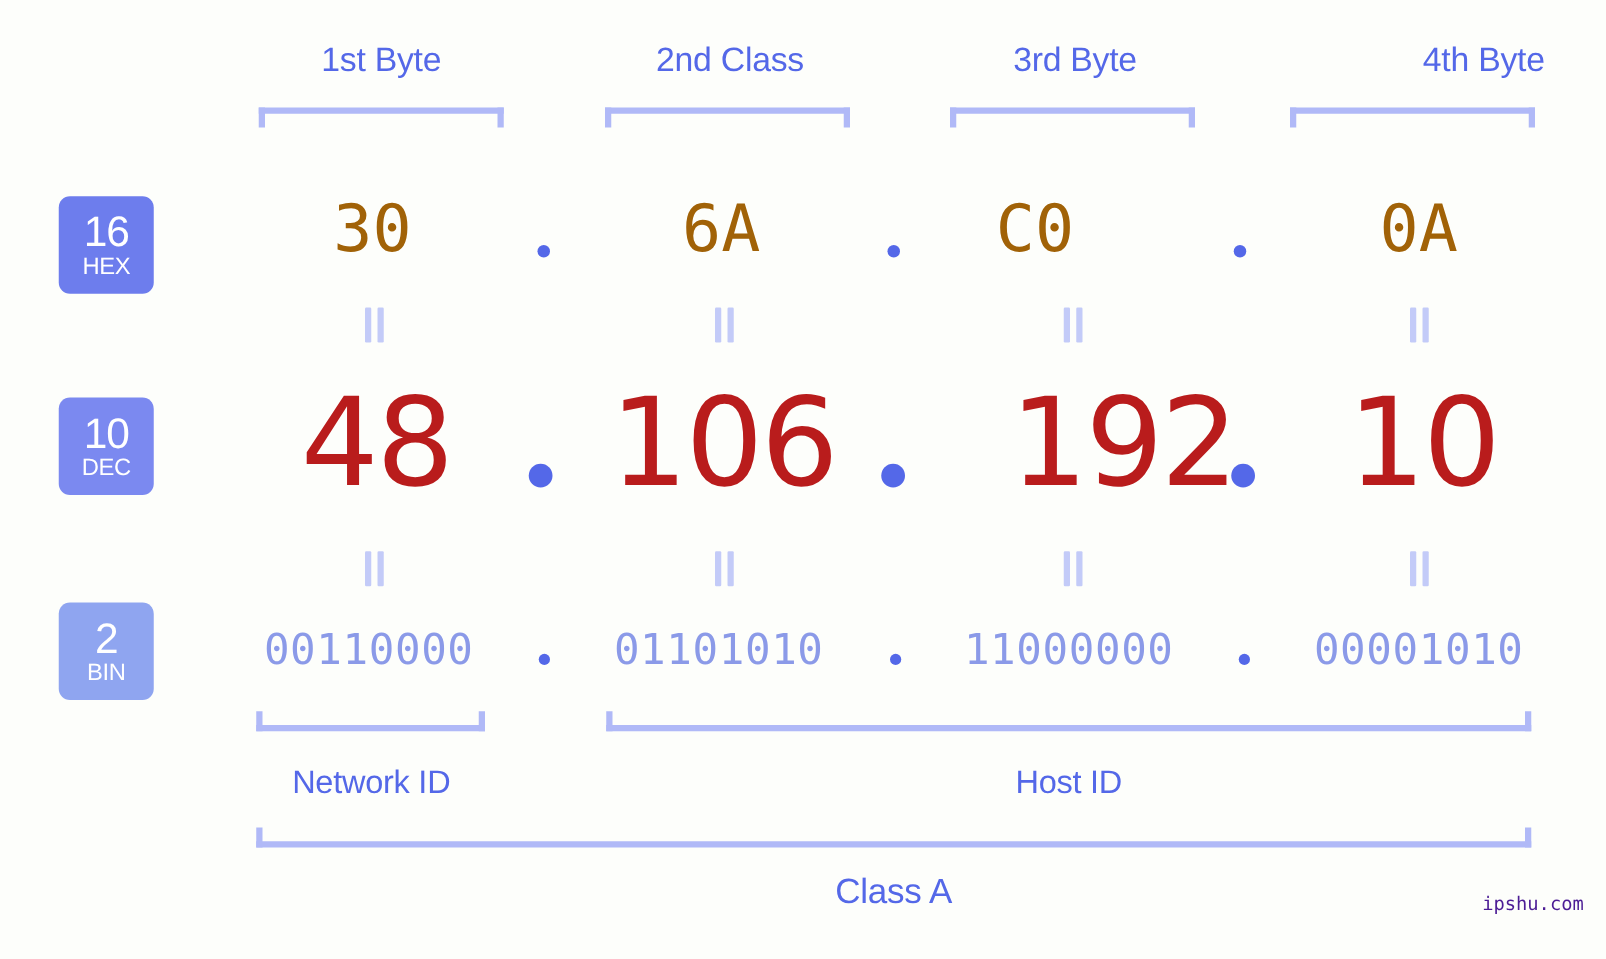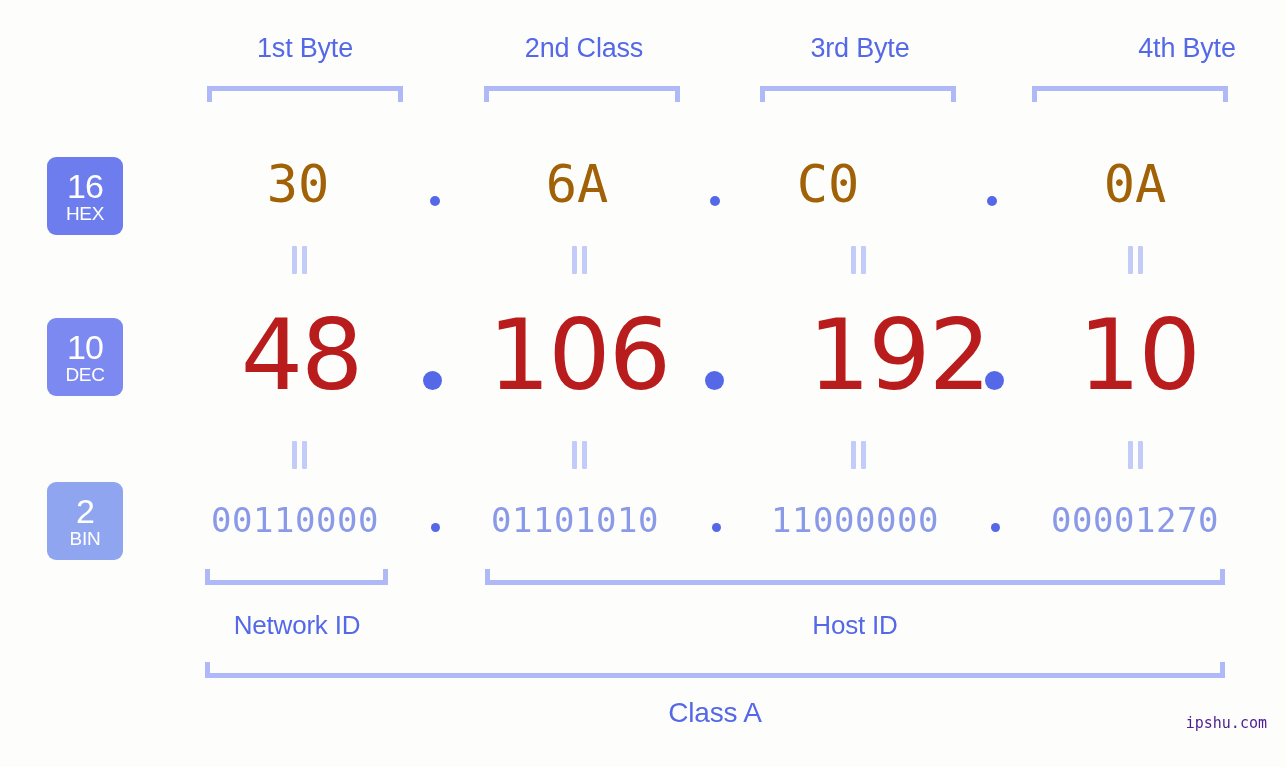--- a/index.html
+++ b/index.html
@@ -252,21 +252,21 @@
     <span class="b1"></span>
       <span class="b2"></span>
   </div>
 
   <div class="val bin-val" style="left:200px; width:190px;">00110000</div>
   <div class="dot dot-bin" style="left:431px;"></div>
   <div class="val bin-val" style="left:480px; width:190px;">01101010</div>
   <div class="dot dot-bin" style="left:712px;"></div>
   <div class="val bin-val" style="left:760px; width:190px;">11000000</div>
   <div class="dot dot-bin" style="left:991px;"></div>
-  <div class="val bin-val" style="left:1040px; width:190px;">00001270</div>
+  <div class="val bin-val" style="left:1040px; width:190px;">00001010</div>
 
   <div class="bracket-bottom" style="left:205px; width:183px; top:569px;"></div>
   <div class="bracket-bottom" style="left:485px; width:740px; top:569px;"></div>
 
   <div class="id-label" style="left:197px; width:200px;">Network ID</div>
   <div class="id-label" style="left:755px; width:200px;">Host ID</div>
 
   <div class="bracket-bottom" style="left:205px; width:1020px; top:662px;"></div>
   <div class="class-label" style="left:615px; width:200px;">Class A</div>
 

